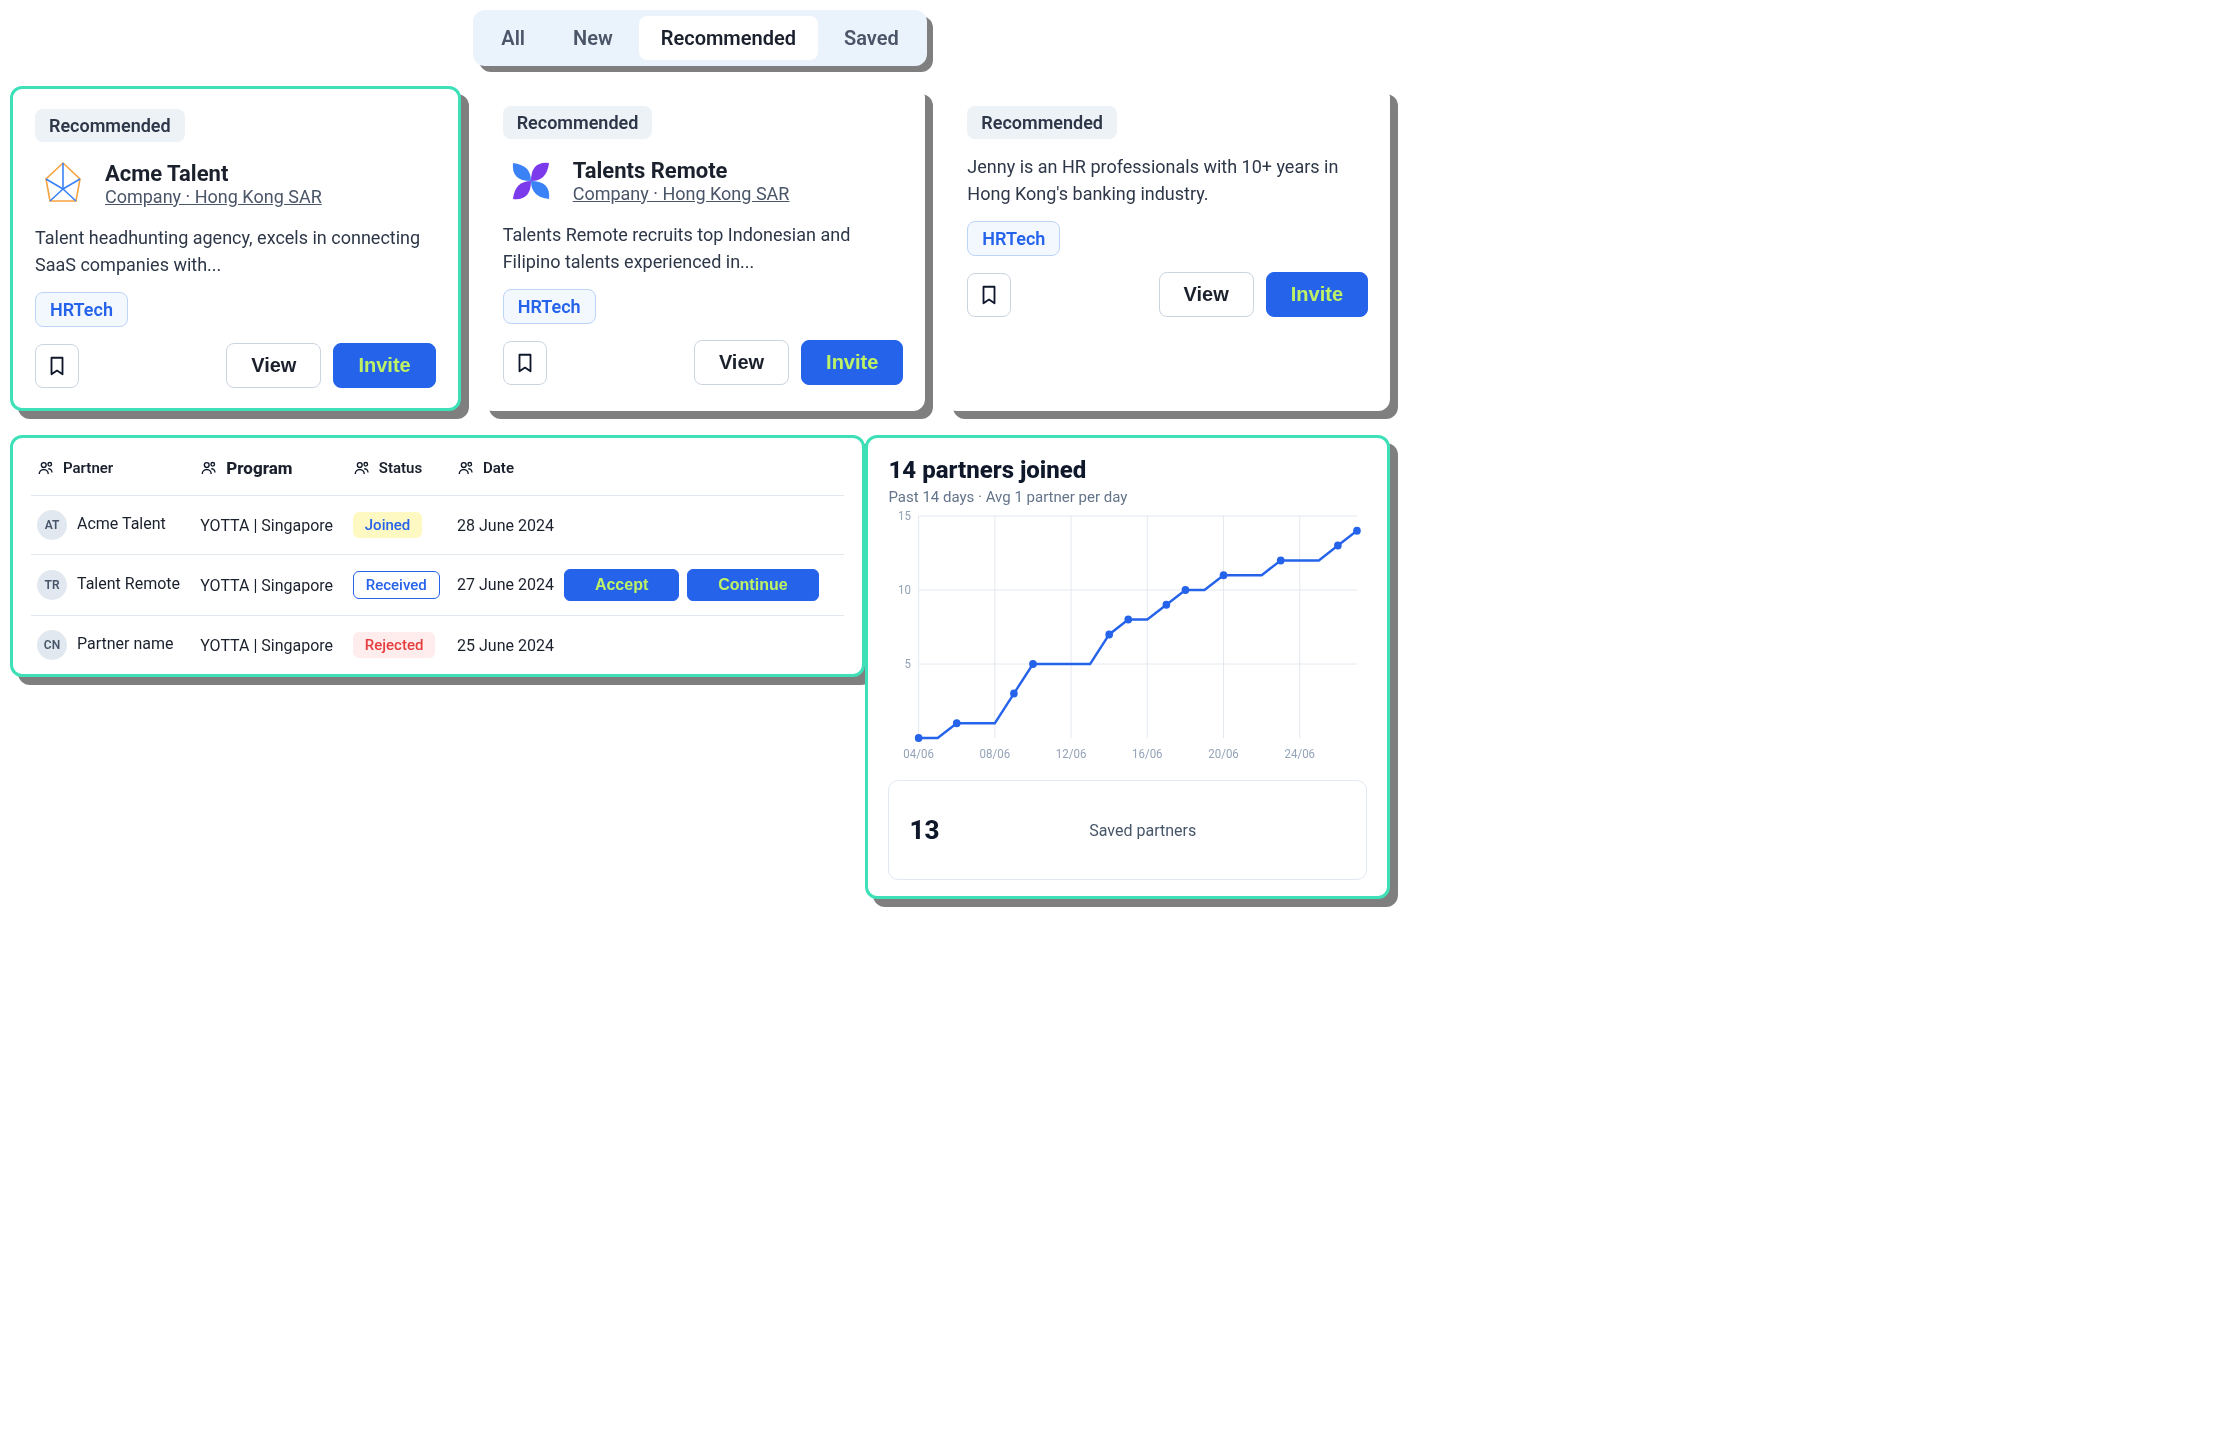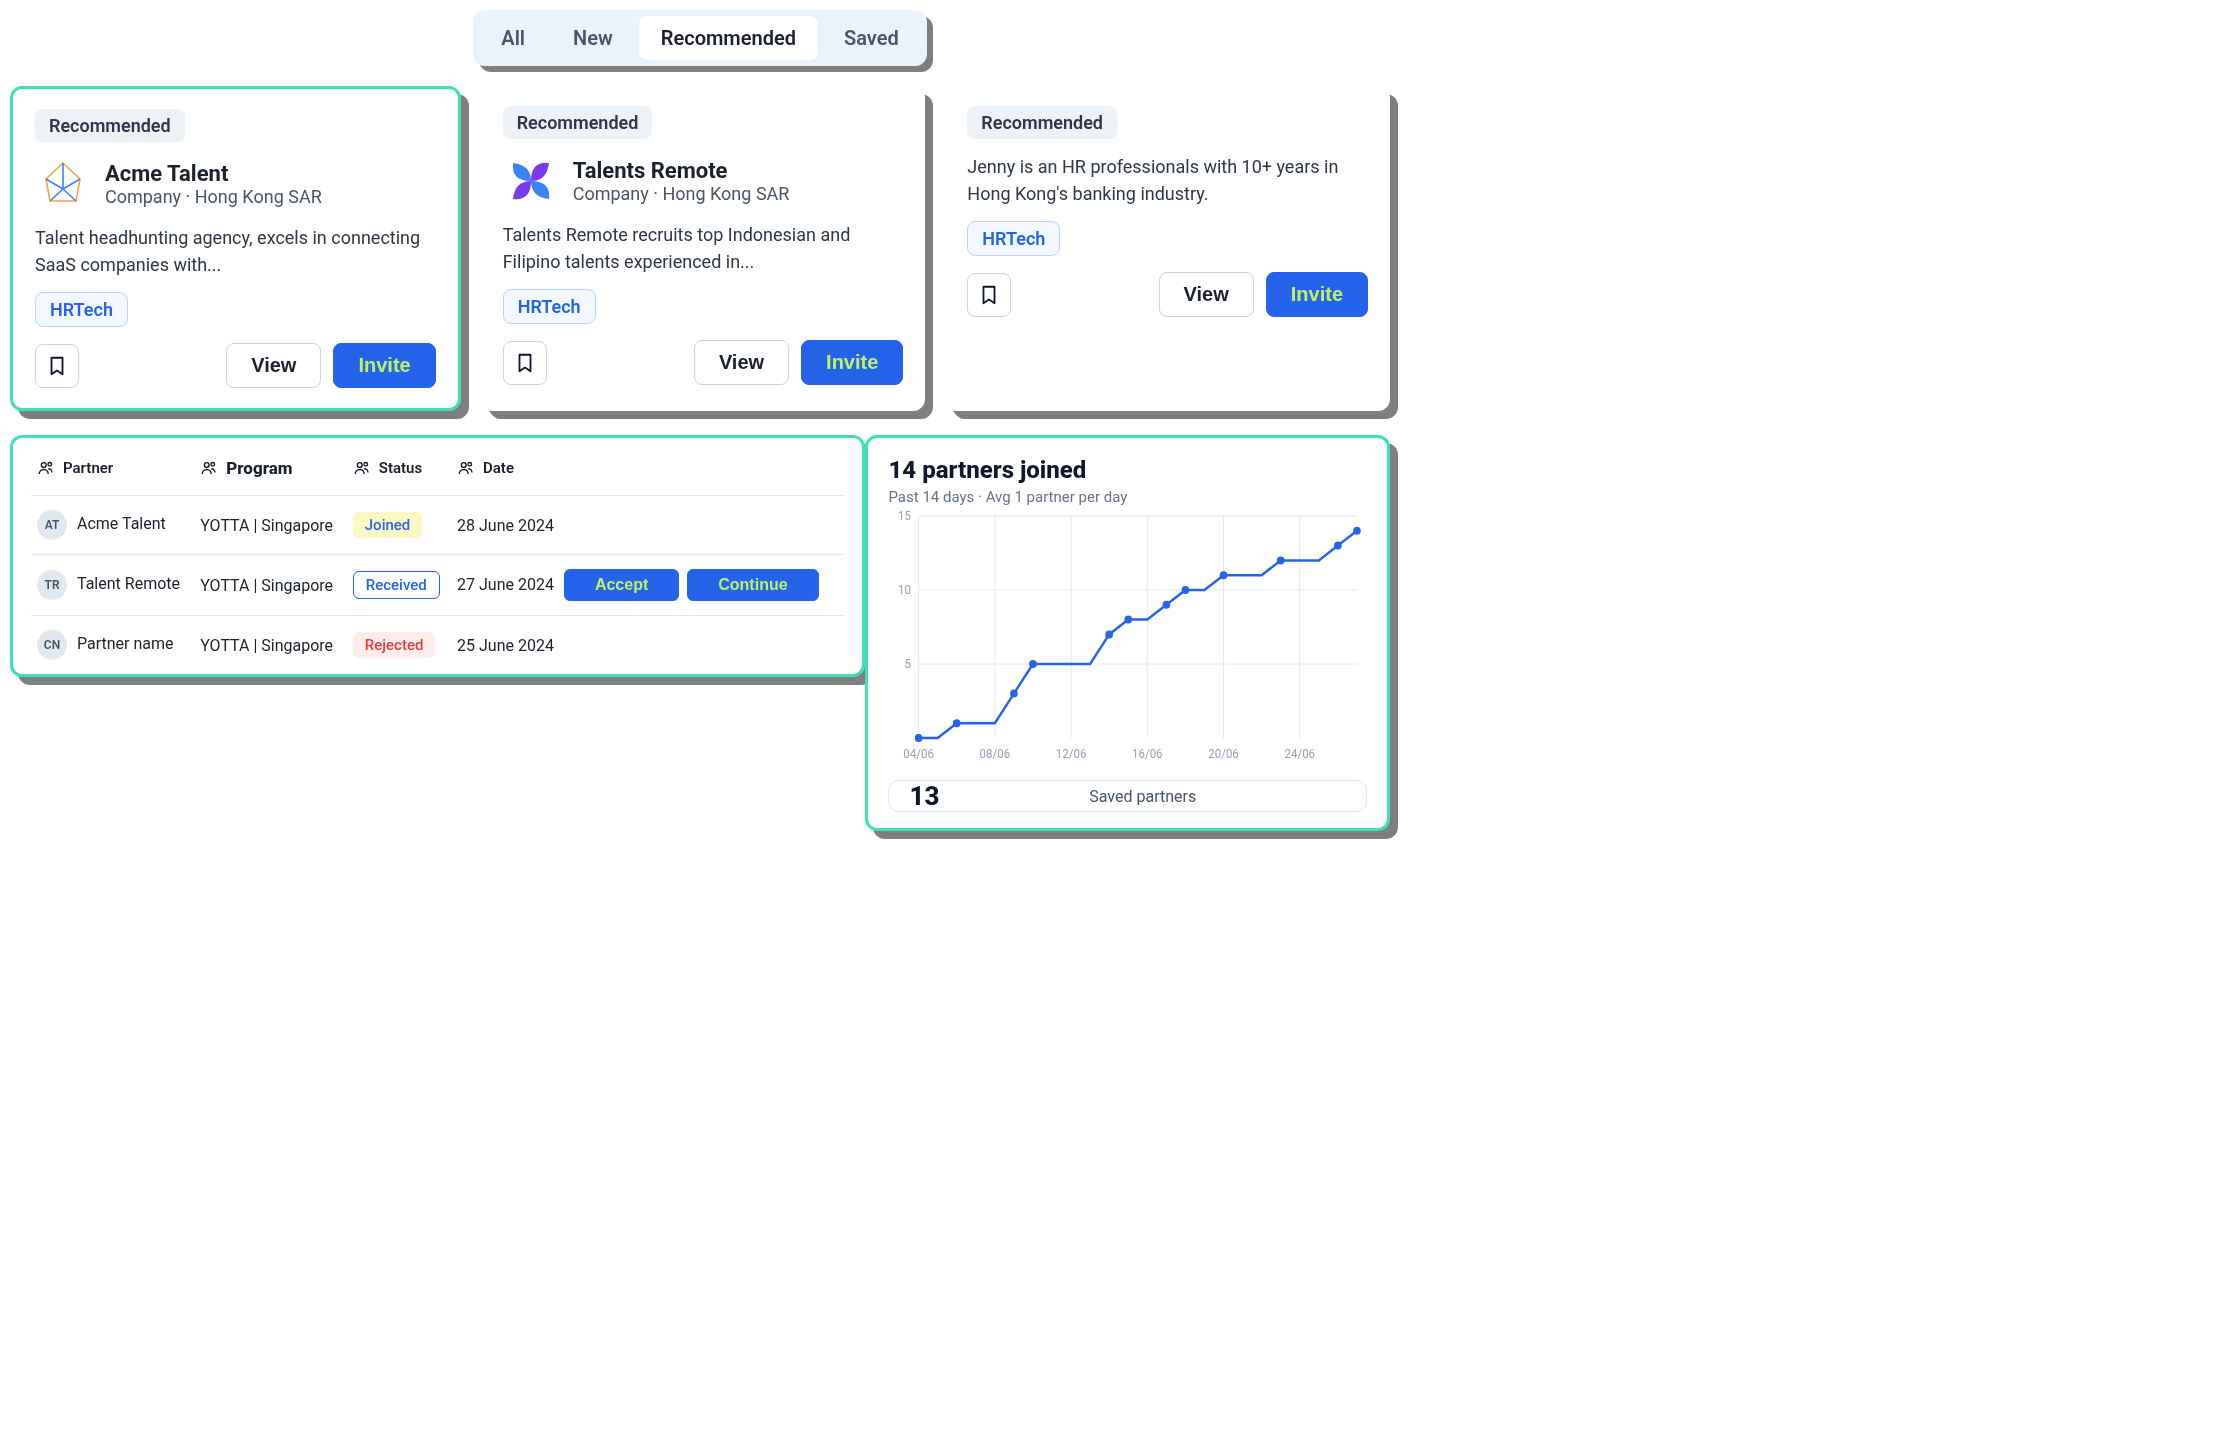--- a/index.html
+++ b/index.html
@@ -44,21 +44,21 @@
     color: #2d3748;
     font-weight: 600;
     font-size: 18px;
     padding: 6px 14px;
     border-radius: 8px;
     margin-bottom: 14px;
   }
   .card-head { display: flex; align-items: center; gap: 14px; margin-bottom: 12px; }
   .logo { width: 56px; height: 56px; border-radius: 50%; display:flex; align-items:center; justify-content:center; flex-shrink:0; }
   .card-title { font-size: 22px; font-weight: 700; color: #1a202c; }
-  .card-sub { font-size: 18px; color: #4a5568; }
+  .card-sub { font-size: 18px; color: #4a5568; text-decoration: underline; }
   .card-desc { font-size: 18px; color: #2d3748; line-height: 1.5; margin-bottom: 14px; }
   .tag {
     display:inline-block;
     border: 1px solid #bcd4f6;
     background: #f3f8ff;
     color: #2563eb;
     font-weight: 600;
     font-size: 18px;
     padding: 6px 14px;
     border-radius: 8px;
@@ -146,21 +146,21 @@
   .chart-area svg { width:100%; height:100%; }
   .ylab { font-size:12px; fill:#94a3b8; }
   .xlab { font-size:12px; fill:#94a3b8; }
   .gridline { stroke:#e2e8f0; stroke-width:1; }
   .series { stroke:#2563eb; stroke-width:2.5; fill:none; }
   .dot { fill:#2563eb; }
   .stat-box {
     border:1px solid #e2e8f0;
     border-radius:10px;
     margin-top: 14px;
-    padding: 0 20px;
+    padding: 34px 20px;
     display:flex; align-items:center;
   }
   .stat-num { font-size:26px; font-weight:800; color:#0f172a; }
   .stat-lab { font-size:16px; color:#475569; flex:1; text-align:center; }
   .people-ico { stroke:#0f172a; stroke-width:1.8; fill:none; }
 </style>
 </head>
 <body>
 
 <div class="tab-bar">

